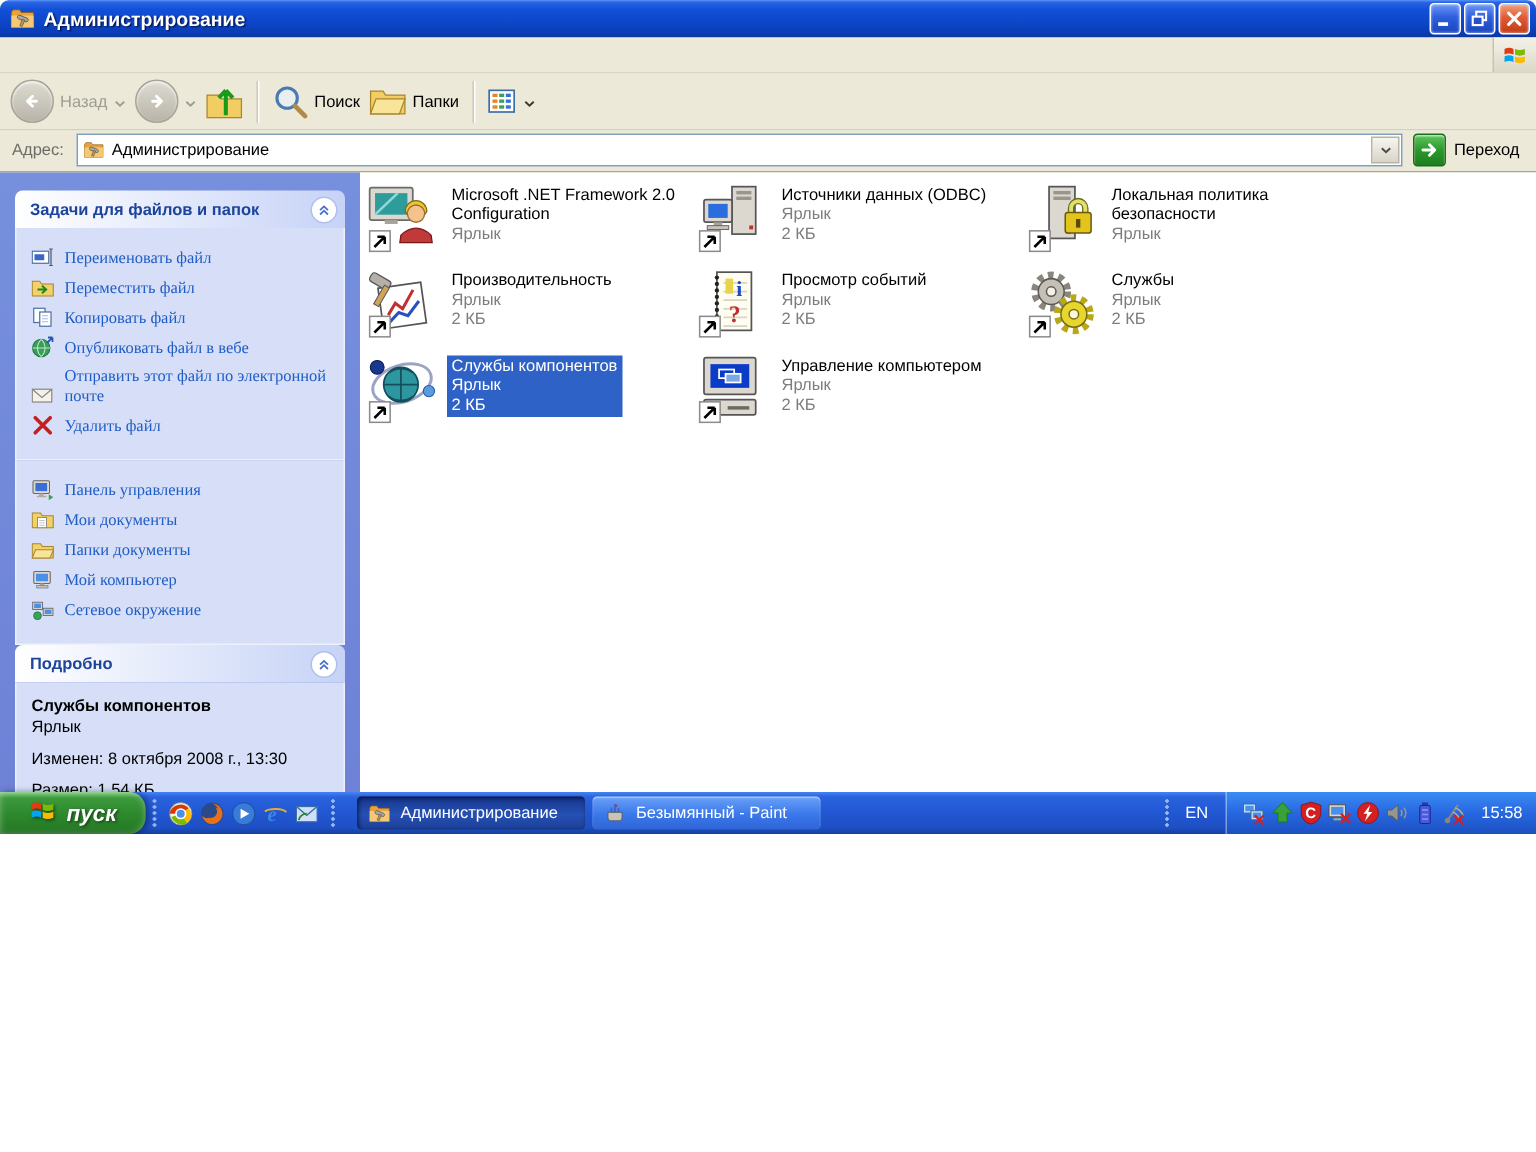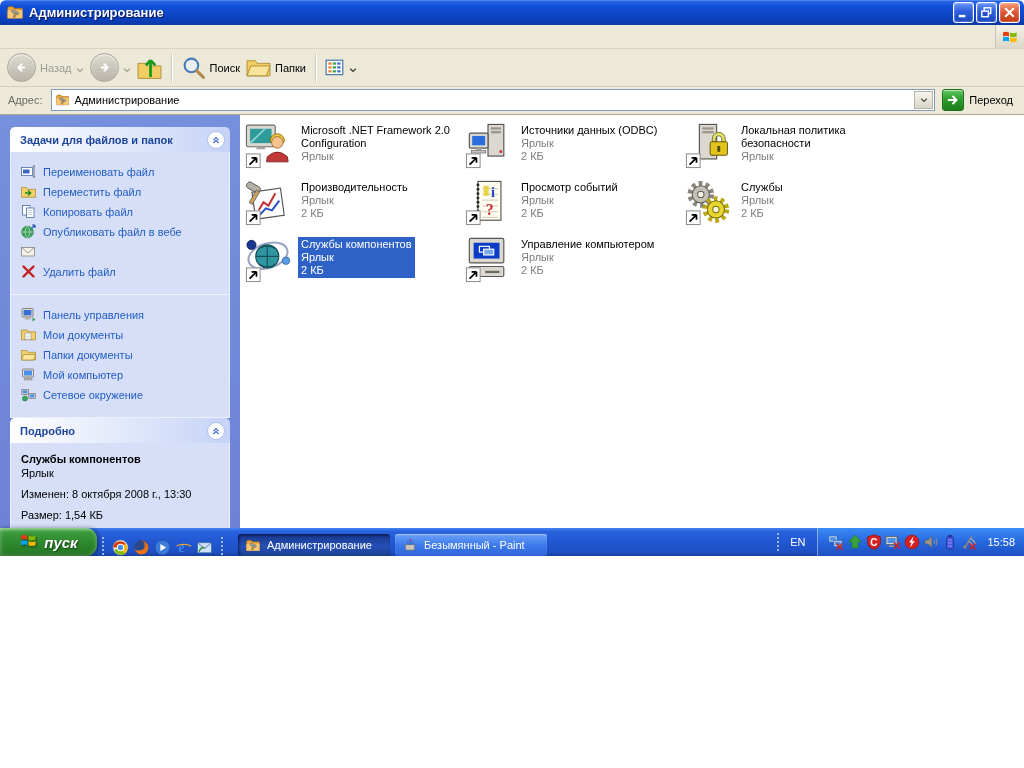--- a/index.html
+++ b/index.html
@@ -57,42 +57,42 @@
   
   .main{display:flex;height:630px;}
   .sidebar{width:240px;flex:none;background:linear-gradient(180deg,#7690dd,#6a7ad3);padding:12px 10px;box-sizing:border-box;overflow:hidden;}
   .panel{}
   .panel-header{height:25px;background:linear-gradient(90deg,#ffffff,#c6d3f7);border-radius:5px 5px 0 0;
     display:flex;align-items:center;padding:0 5px 0 10px;color:#1c449b;font-weight:bold;}
   .panel-chevron{margin-left:auto;width:18px;height:18px;background:#fff;border:1px solid #b0c0ea;border-radius:50%;
     display:flex;align-items:center;justify-content:center;box-sizing:border-box;}
   .panel-chevron svg{width:12px;height:12px;}
   .panel-body{background:#d6dff7;border:1px solid rgba(255,255,255,.55);border-top:none;padding:7px 6px 9px 10px;}
-  .task-item{display:flex;gap:7px;margin:6px 0;color:#215dc6;align-items:flex-end;cursor:pointer;}
+  .task-item{display:flex;gap:7px;margin:6px 0;color:#215dc6;align-items:flex-end;cursor:pointer;font-family:Liberation Serif, serif;}
   .task-item .t-ico{width:15px;height:15px;flex:none;margin-top:-1px;}
   .task-item .t-ico svg{width:100%;height:100%;}
   .task-label{line-height:13px;}
   .details-name{font-weight:bold;margin:3px 0 2px 0;}
   .details-type{margin-bottom:6px;}
   .details-line{margin-top:9px;}
 
   
   .content{flex:1;background:#fff;padding:8px 0 0 5px;display:grid;grid-template-columns:220px 220px 220px;
     grid-auto-rows:57px;align-content:start;}
   .file-item{display:flex;gap:7px;align-items:flex-start;cursor:default;}
   .file-icon{width:46px;height:46px;flex:none;}
   .file-icon svg{width:100%;height:100%;}
   .file-text{padding:1px 3px;max-width:156px;}
   .file-name{line-height:13px;}
   .file-meta{line-height:13px;color:#7d7d7d;}
   .file-item.sel .file-text{background:#2f62c6;}
   .file-item.sel .file-name,.file-item.sel .file-meta{color:#fff;}
 
   
-  .taskbar{position:absolute;left:0;bottom:0;width:1024px;height:28px;display:flex;align-items:flex-end;
+  .taskbar{position:absolute;left:0;bottom:0;width:1024px;height:28px;display:flex;align-items:center;
     background:linear-gradient(180deg,#4584f4 0%,#2a62dd 12%,#2258d3 45%,#1e4fc4 85%,#16409e 100%);}
   .start-btn{height:28px;width:97px;flex:none;border-radius:0 11px 11px 0;display:flex;align-items:center;justify-content:center;gap:6px;
     background:linear-gradient(180deg,#7ecb7e 0%,#3c9a3c 14%,#2f8a2f 50%,#257c25 86%,#1a621a 100%);
     color:#fff;font-weight:bold;font-style:italic;font-size:15px;text-shadow:1px 1px 2px rgba(0,0,0,.55);
     box-shadow:inset 0 0 5px rgba(255,255,255,.35),2px 0 4px rgba(0,0,20,.4);}
   .start-btn svg{width:19px;height:17px;filter:drop-shadow(1px 1px 1px rgba(0,0,0,.5));}
   .drag-handle{width:4px;height:20px;margin:0 4px;flex:none;
     background-image:radial-gradient(circle,#9ab8f8 1px,transparent 1.3px);background-size:4px 4px;}
   .ql{display:flex;align-items:center;gap:4px;padding:0 3px;}
   .ql-icon{width:17px;height:17px;}
@@ -289,20 +289,21 @@
                   <path d="M0.7 8 h11.6 M6.5 2.2 a8 8 0 0 1 0 11.6 M6.5 2.2 a8 8 0 0 0 0 11.6" stroke="#bfe8cc" stroke-width="0.7" fill="none"></path>
                   <path d="M10.5 4.5 L14 1 M14 1 h-3 M14 1 v3" stroke="#2a5ab0" stroke-width="1.2" fill="none"></path>
                 </svg></span>
               <span class="task-label">Опубликовать файл в вебе</span>
             </div>
             <div class="task-item">
               <span class="t-ico"><svg viewBox="0 0 15 15">
                   <rect x="0.5" y="3.5" width="13" height="8.5" fill="#f4f2ea" stroke="#8a867e" stroke-width="0.8"></rect>
                   <path d="M0.5 3.5 L7 9 l6.5 -5.5" fill="none" stroke="#8a867e" stroke-width="0.8"></path>
                 </svg></span>
+              <span class="task-label">Отправить этот файл по электронной почте</span>
             </div>
             <div class="task-item">
               <span class="t-ico"><svg viewBox="0 0 15 15">
                   <path d="M2.5 2.5 L12.5 12.5 M12.5 2.5 L2.5 12.5" stroke="#c42020" stroke-width="2.4" stroke-linecap="round"></path>
                 </svg></span>
               <span class="task-label">Удалить файл</span>
             </div>
           </div>
       </div>
 

